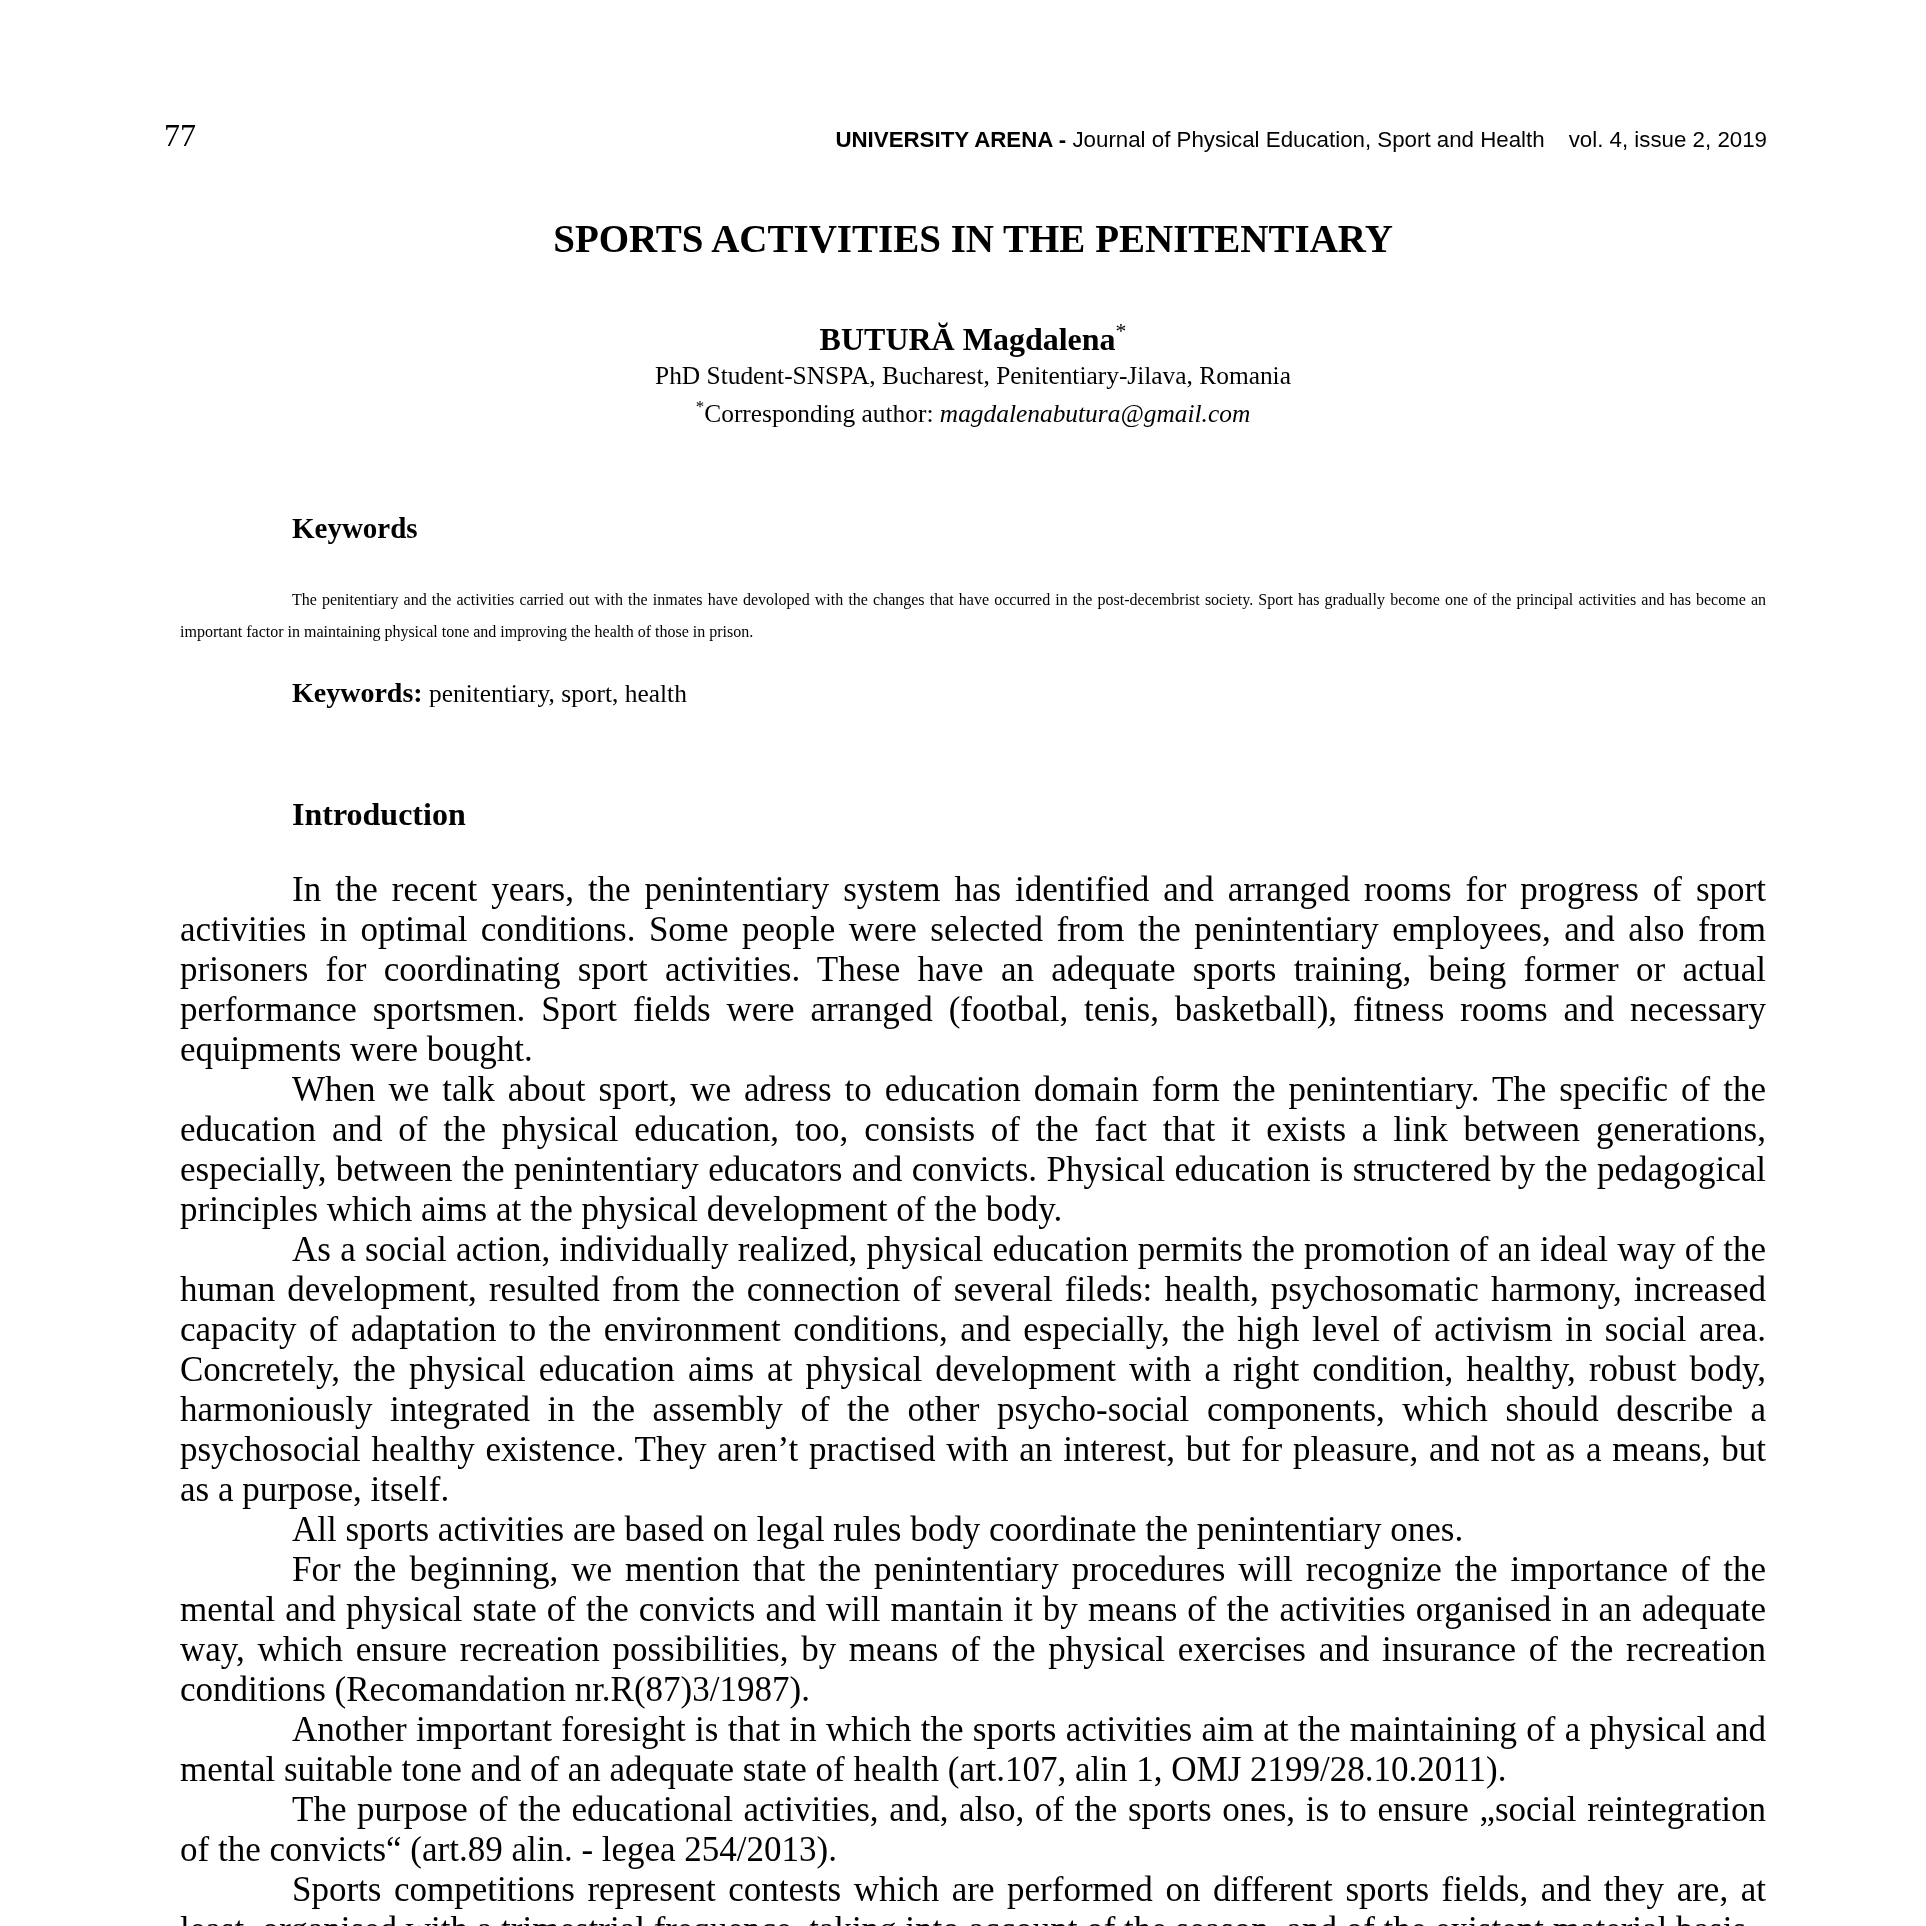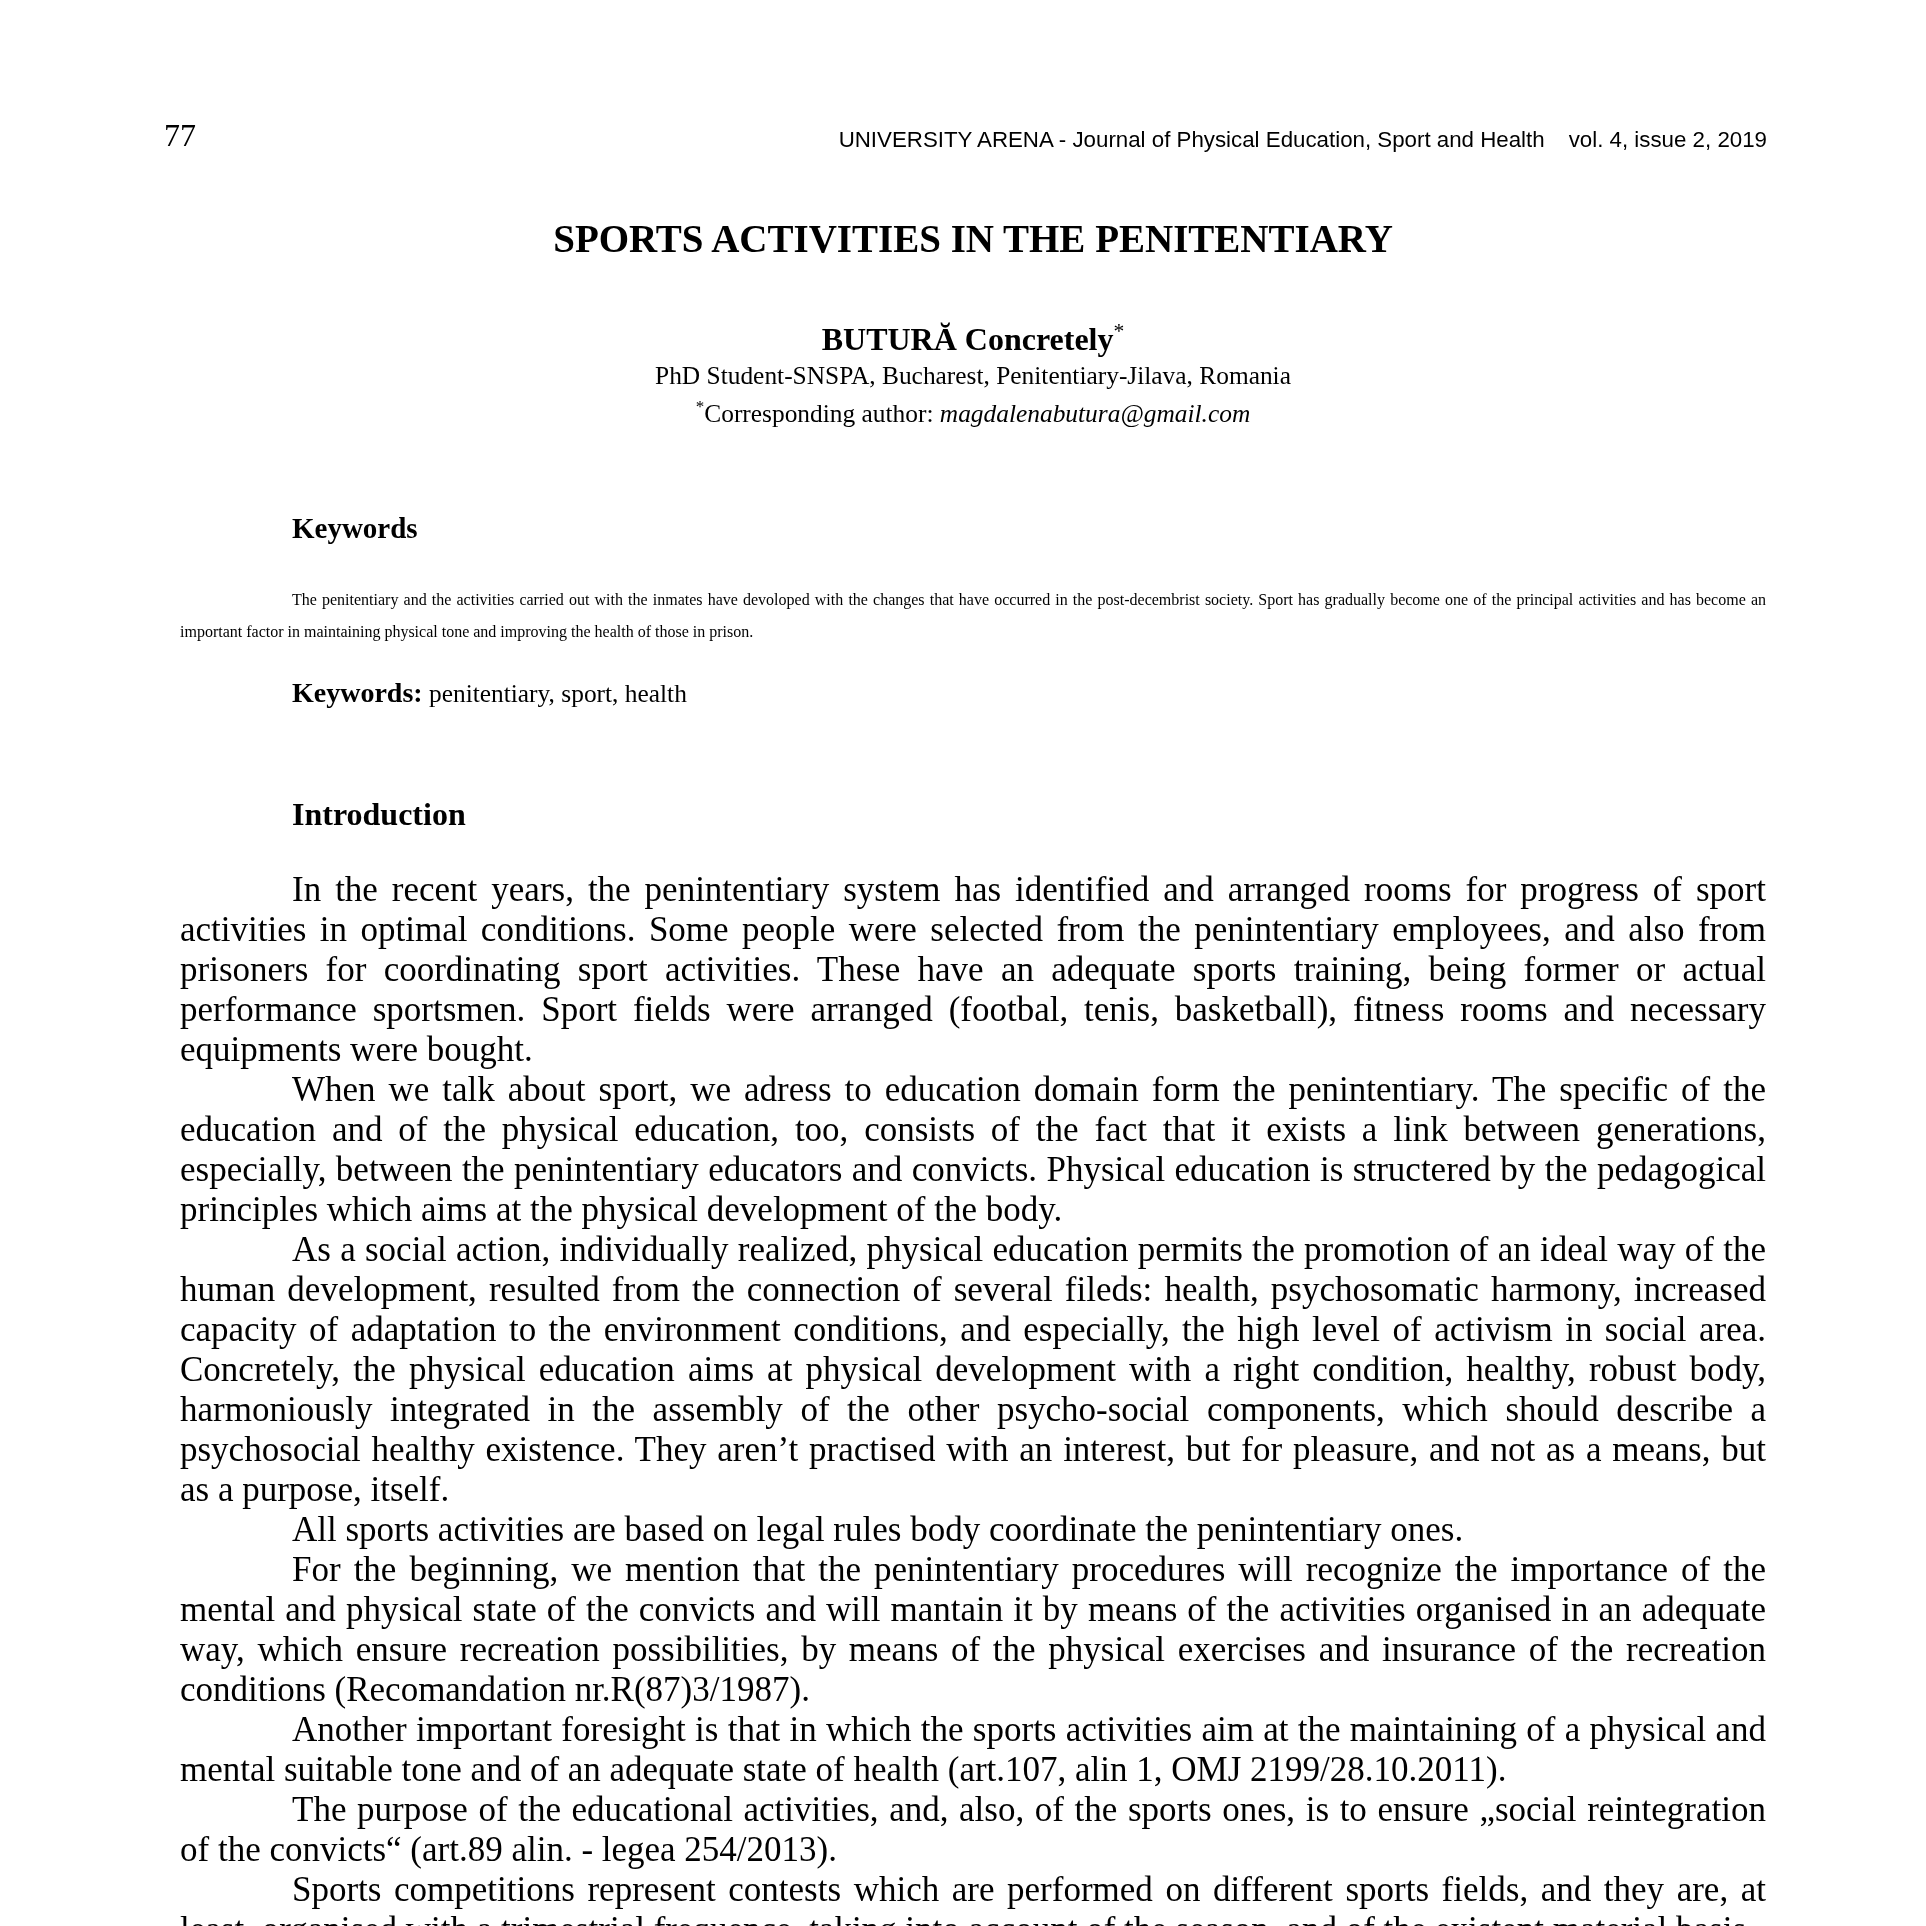--- a/index.html
+++ b/index.html
@@ -20,21 +20,21 @@
     }
     .running-head {
       position: absolute;
       right: 198px;
       top: 123px;
       text-align: right;
       font-family: "Liberation Sans", "DejaVu Sans", sans-serif;
       font-size: 22.3px;
       line-height: 34px;
     }
-    .running-head .journal-name { font-weight: normal; }
+    .running-head .journal-name { font-weight: bold; }
     .running-head .volume { margin-left: 24px; }
     .running-head .issn { font-weight: bold; }
 
     .content {
       position: absolute;
       left: 180px;
       top: 216px;
       width: 1586px;
     }
     .title {
@@ -103,21 +103,21 @@
 <div class="running-head">
   <div>
     <span class="journal-name">UNIVERSITY ARENA</span><span class="journal-name"> - </span><span>Journal of Physical Education, Sport and Health</span><span class="volume">vol. 4, issue 2, 2019</span>
   </div>
 </div>
 
 <div class="content">
   <h1 class="title">SPORTS ACTIVITIES IN THE PENITENTIARY</h1>
 
   <div class="author">
-    <span>BUTURĂ Concretely</span><sup>*</sup>
+    <span>BUTURĂ Magdalena</span><sup>*</sup>
   </div>
   <div class="affiliation">PhD Student-SNSPA, Bucharest, Penitentiary-Jilava, Romania</div>
   <div class="corresponding">
     <sup>*</sup><span>Corresponding author: </span><span class="email">magdalenabutura@gmail.com</span>
   </div>
 
   <div class="section-heading abstract-heading">Keywords</div>
   <div class="abstract-text">The penitentiary and the activities carried out with the inmates have devoloped with the changes that have occurred in the post-decembrist society. Sport has gradually become one of the principal activities and has become an important factor in maintaining physical tone and improving the health of those in prison.</div>
 
   <div class="keywords">

